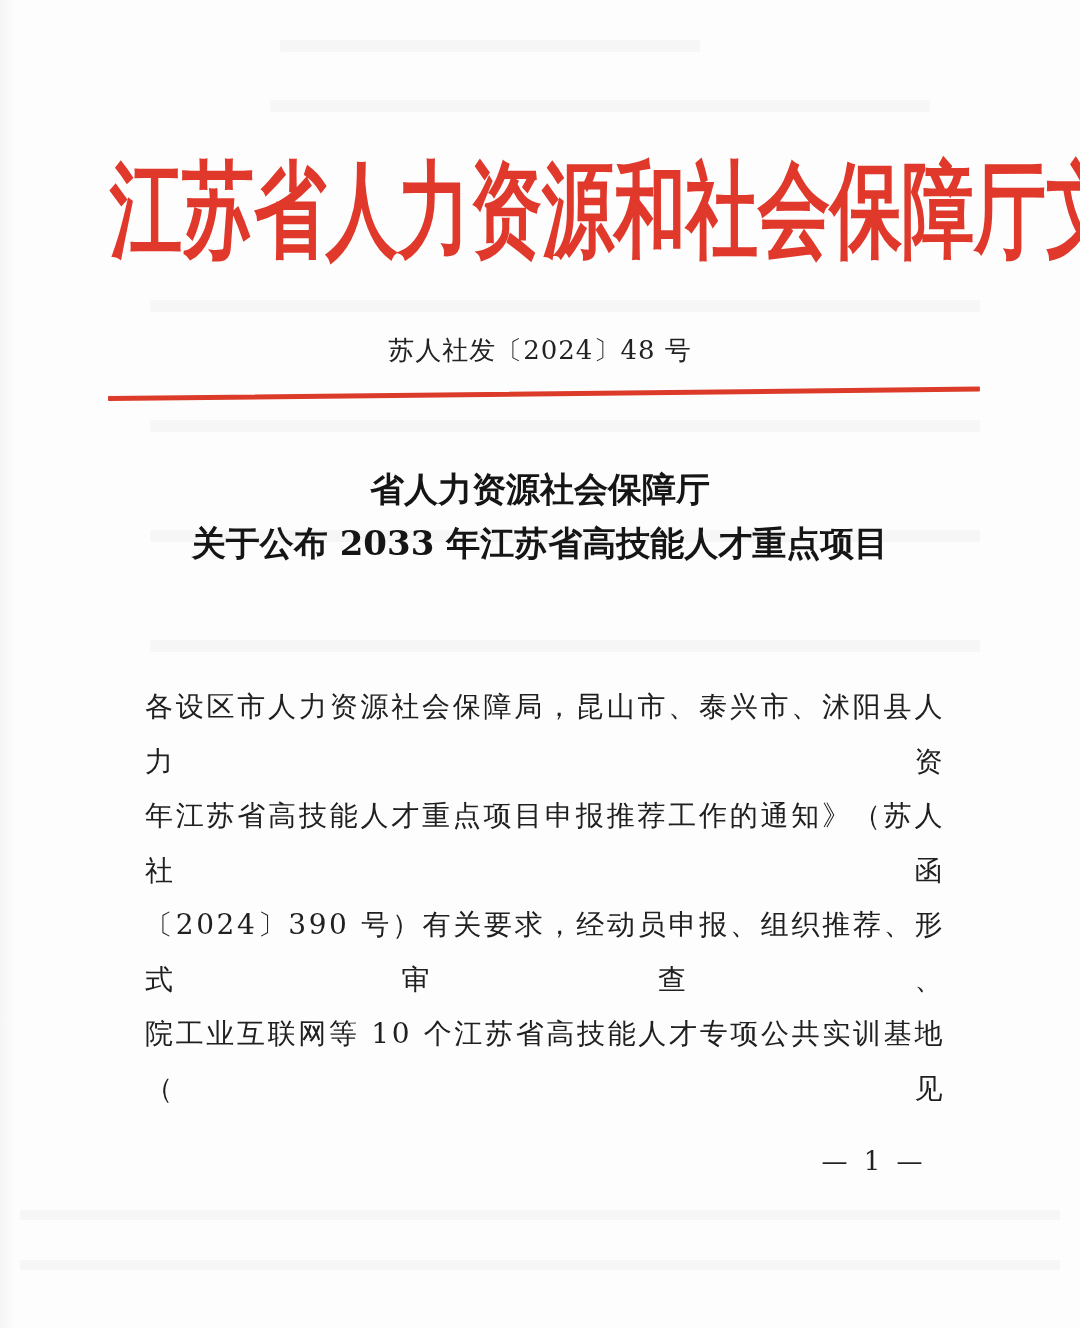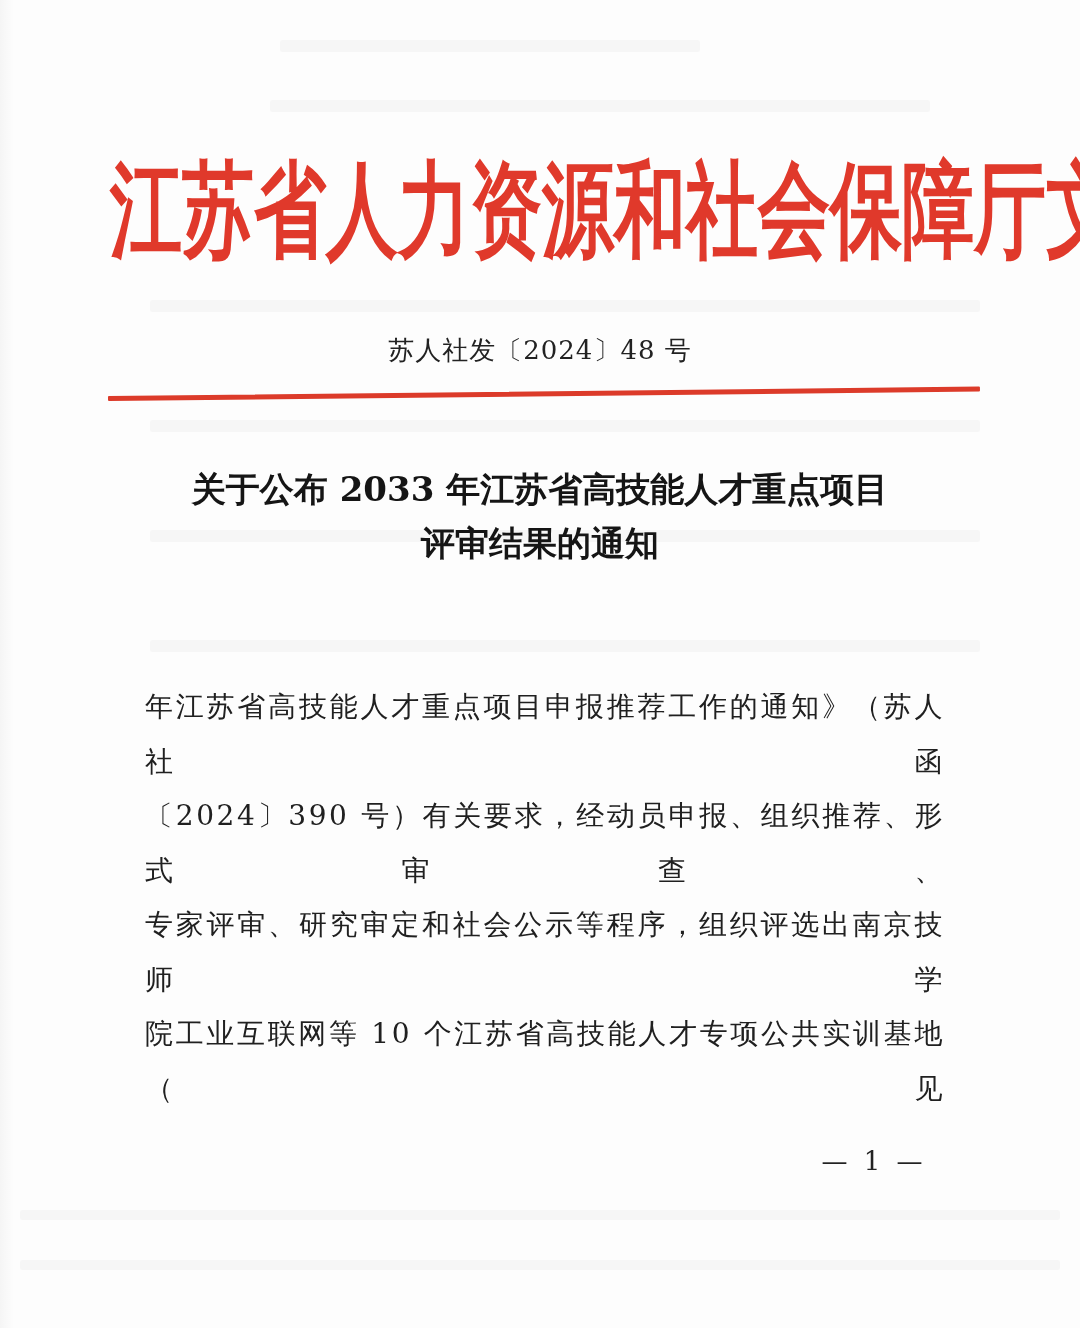--- a/index.html
+++ b/index.html
@@ -146,26 +146,26 @@
       <span>障</span>
       <span>厅</span>
       <span>文</span>
     </div>
 
   <div class="doc-number">苏人社发〔2024〕48 号</div>
 
   <div class="red-rule" style="background: rgb(220, 59, 42);"></div>
 
   <div class="notice-title">
+    <div>省人力资源社会保障厅</div>
     <div>关于公布 2033 年江苏省高技能人才重点项目</div>
-    <div>评审结果的通知</div>
   </div>
 
   <div class="body-text">
+    <p>各设区市人力资源社会保障局，昆山市、泰兴市、沭阳县人力资</p>
     <p>年江苏省高技能人才重点项目申报推荐工作的通知》（苏人社函</p>
     <p>〔2024〕390 号）有关要求，经动员申报、组织推荐、形式审查、</p>
-    <p>专家评审、研究审定和社会公示等程序，组织评选出南京技师学</p>
     <p>院工业互联网等 10 个江苏省高技能人才专项公共实训基地（见</p>
 
   </div>
 
   <div class="page-number">— 1 —</div>
 </div>
 
 </body></html>

